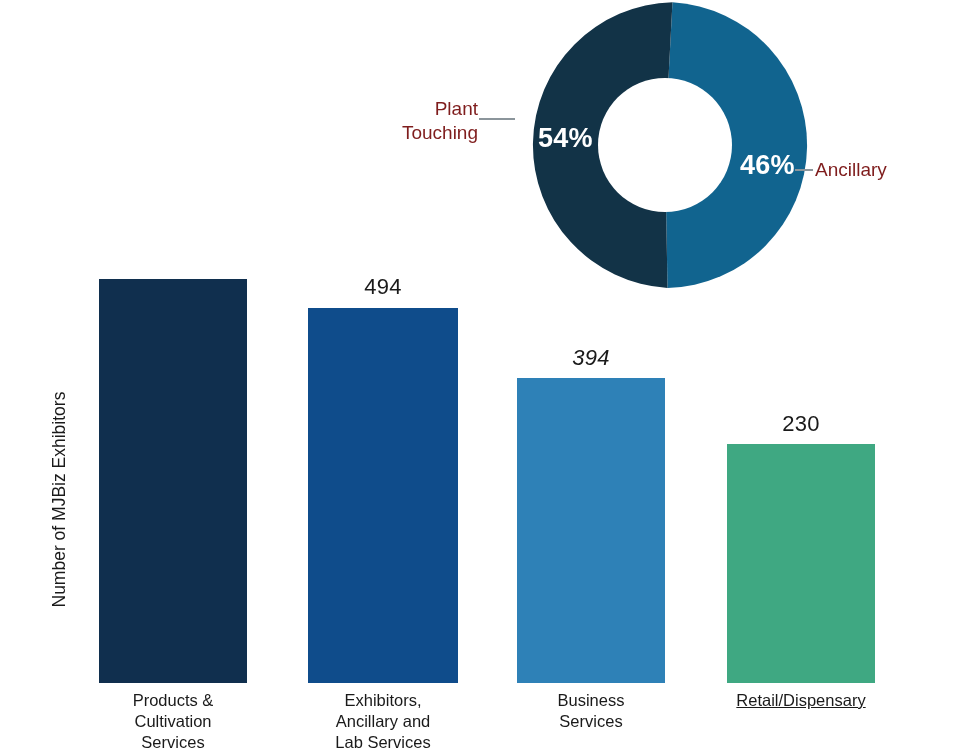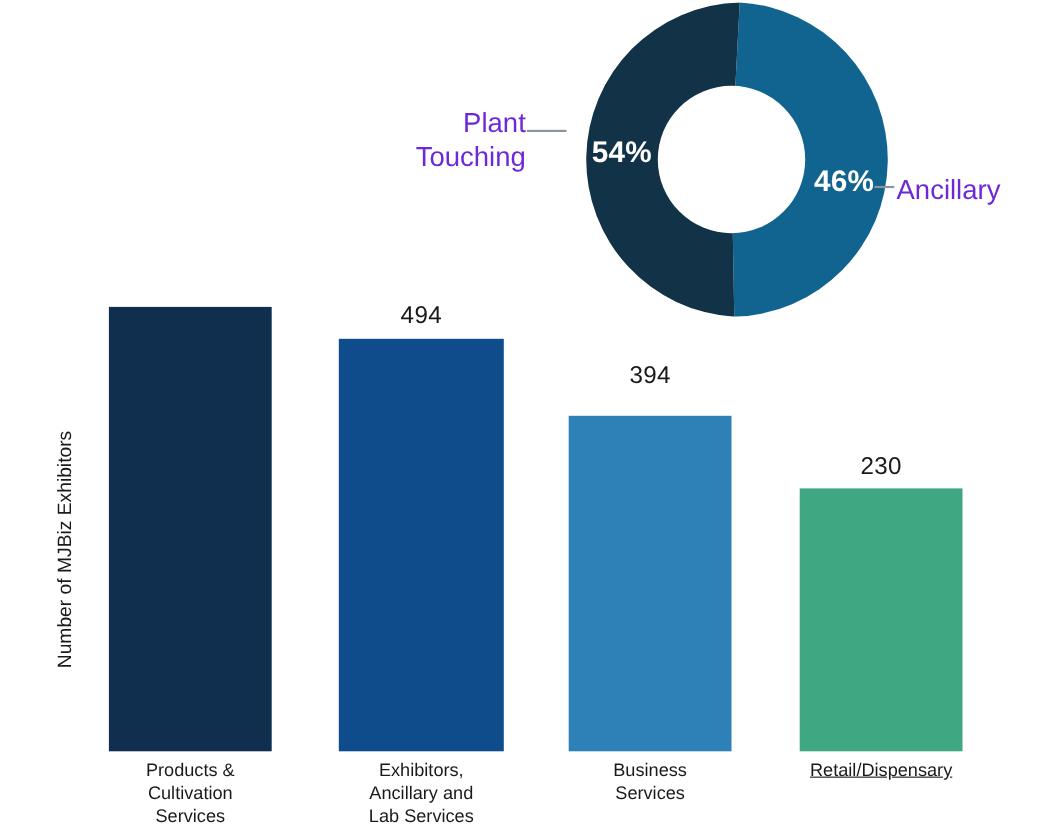--- a/index.html
+++ b/index.html
@@ -49,23 +49,23 @@
   .donut-leader {
     position: absolute;
     height: 0;
     border-top: 2px solid #8b959b;
   }
   .leader-left  { left: 479px; top: 118px; width: 36px; }
   .leader-right { left: 795px; top: 169px; width: 18px; }
 
   .callout {
     position: absolute;
-    font-size: 25px;
+    font-size: 19px;
     line-height: 1.25;
-    color: #6d28d9;
+    color: #7f1d1d;
     white-space: nowrap;
   }
   .callout-left {
     left: 360px;
     top: 97px;
     width: 118px;
     text-align: right;
   }
   .callout-right {
     left: 815px;
@@ -136,21 +136,21 @@
     </div>
 
     <div class="bar-value" style="left:308px; top:274px; width:150px;">494</div>
     <div class="bar" style="left:308px; width:150px; height:375px; background:#0F4C8B;"></div>
     <div class="cat-label" style="left:298px; width:170px;">
       <div>Exhibitors,</div>
       <div>Ancillary and</div>
       <div>Lab Services</div>
     </div>
 
-    <div class="bar-value" style="left:517px; top:328px; width:148px;">394</div>
+    <div class="bar-value" style="left:517px; top:345px; width:148px;font-style:italic;">394</div>
     <div class="bar" style="left:517px; width:148px; height:305px; background:#2E81B7;"></div>
     <div class="cat-label" style="left:507px; width:168px;">
       <div>Business</div>
       <div>Services</div>
     </div>
 
     <div class="bar-value" style="left:727px; top:411px; width:148px;">230</div>
     <div class="bar" style="left:727px; width:148px; height:239px; background:#3FA882;"></div>
     <div class="cat-label" style="left:707px; width:188px;text-decoration:underline;">
       <div>Retail/Dispensary</div>

